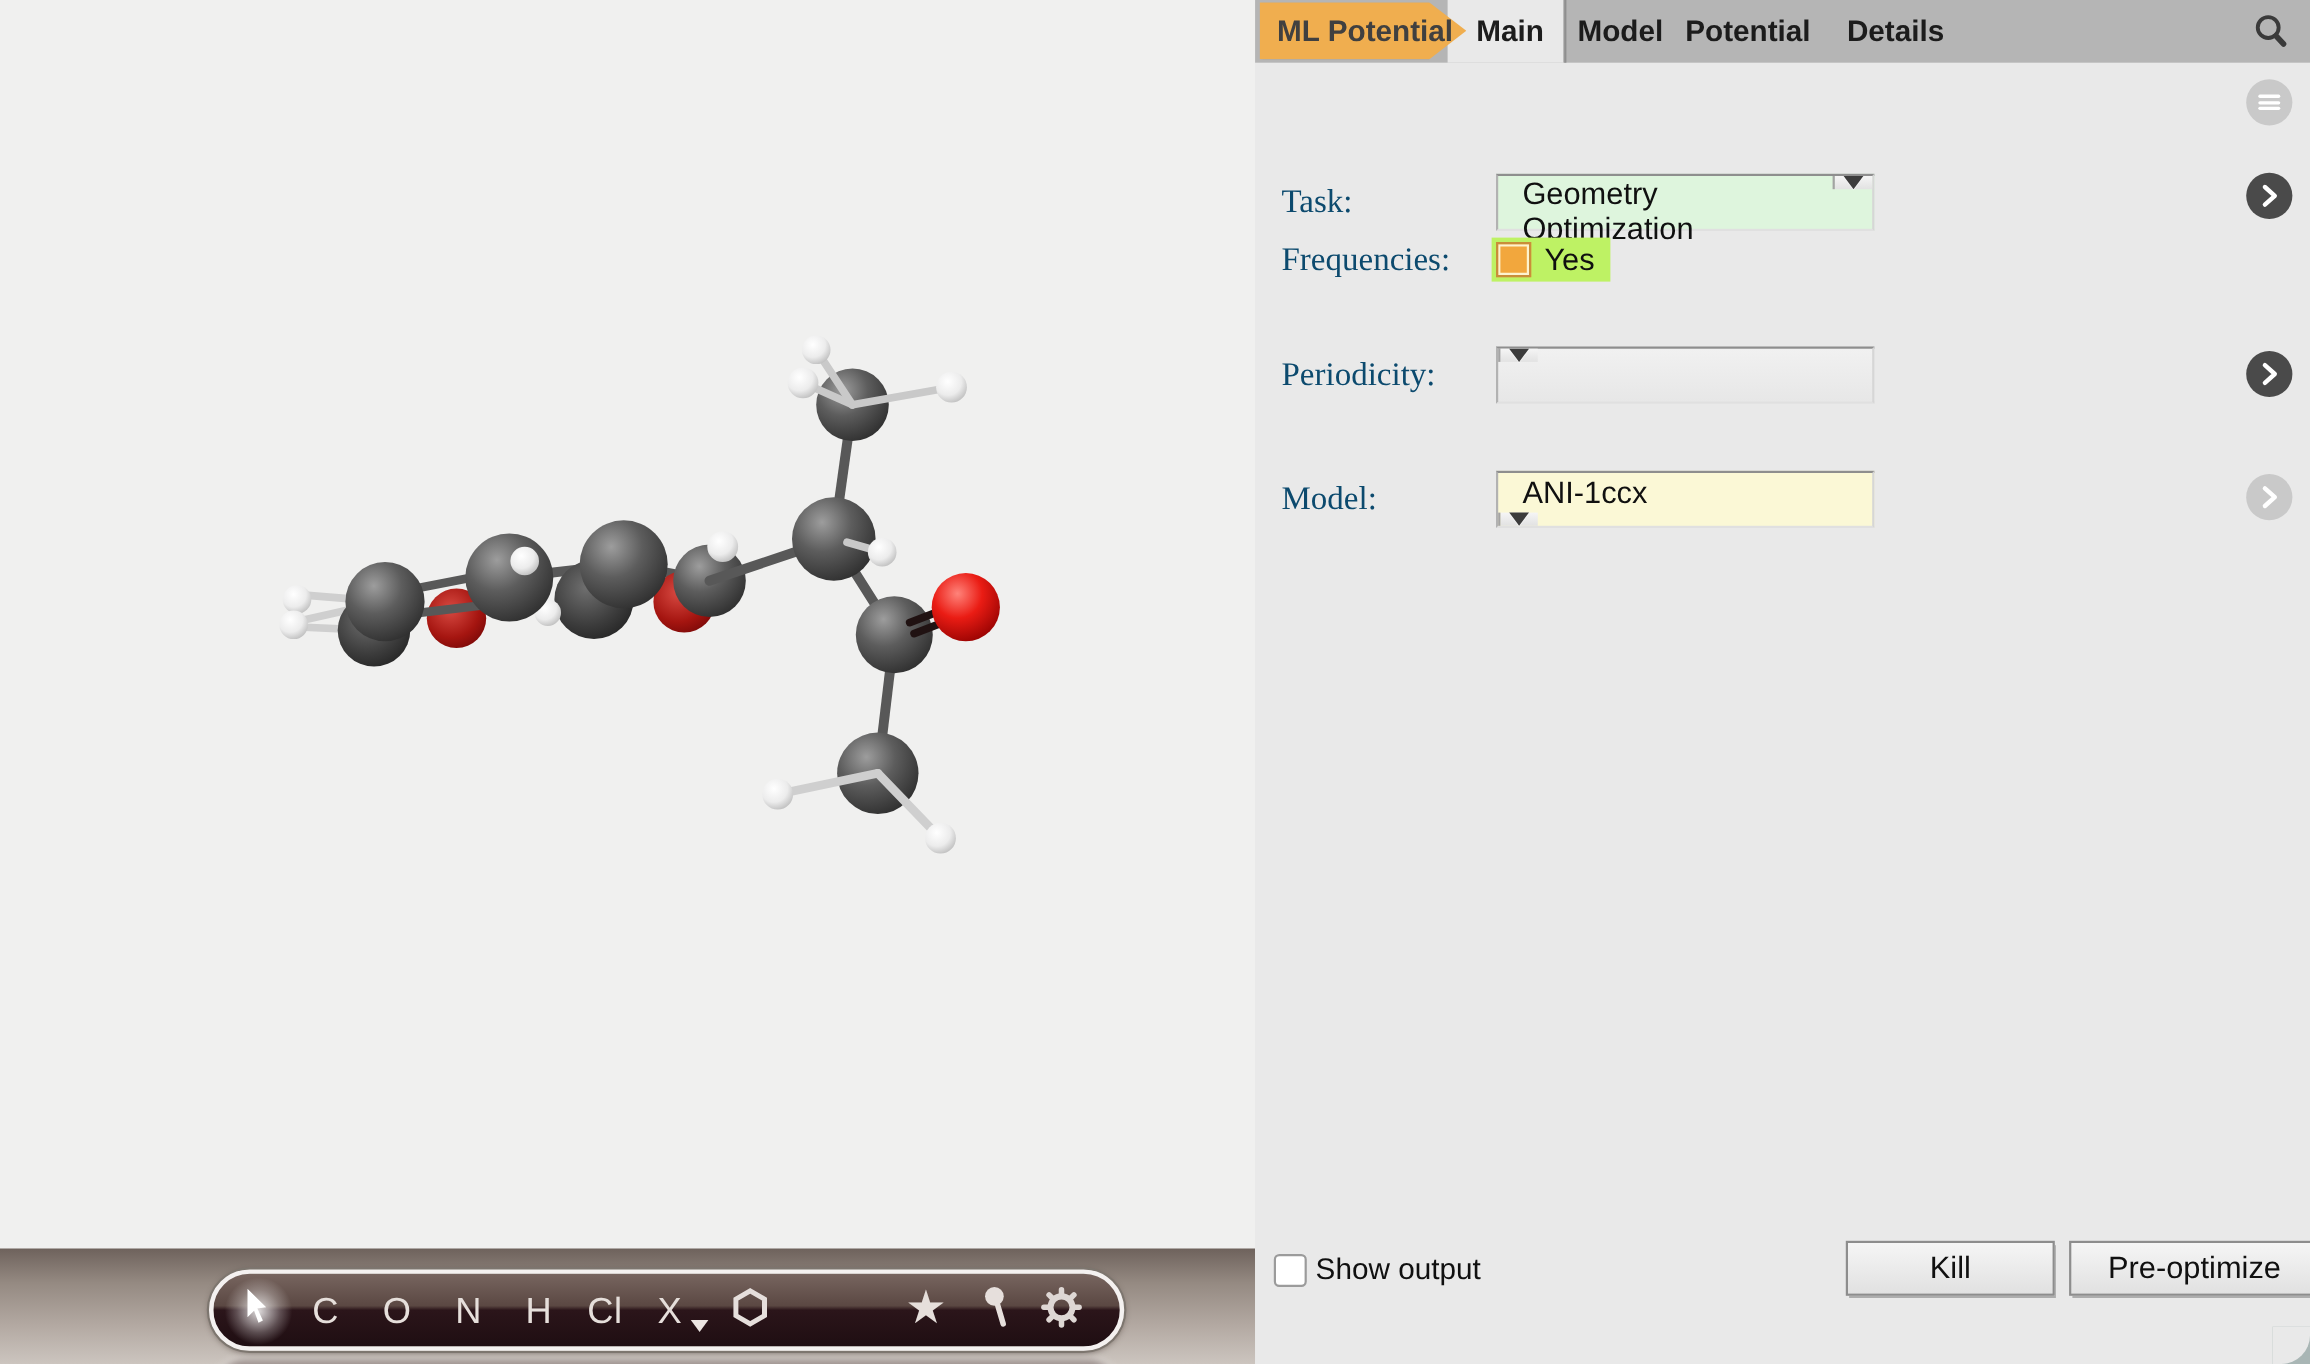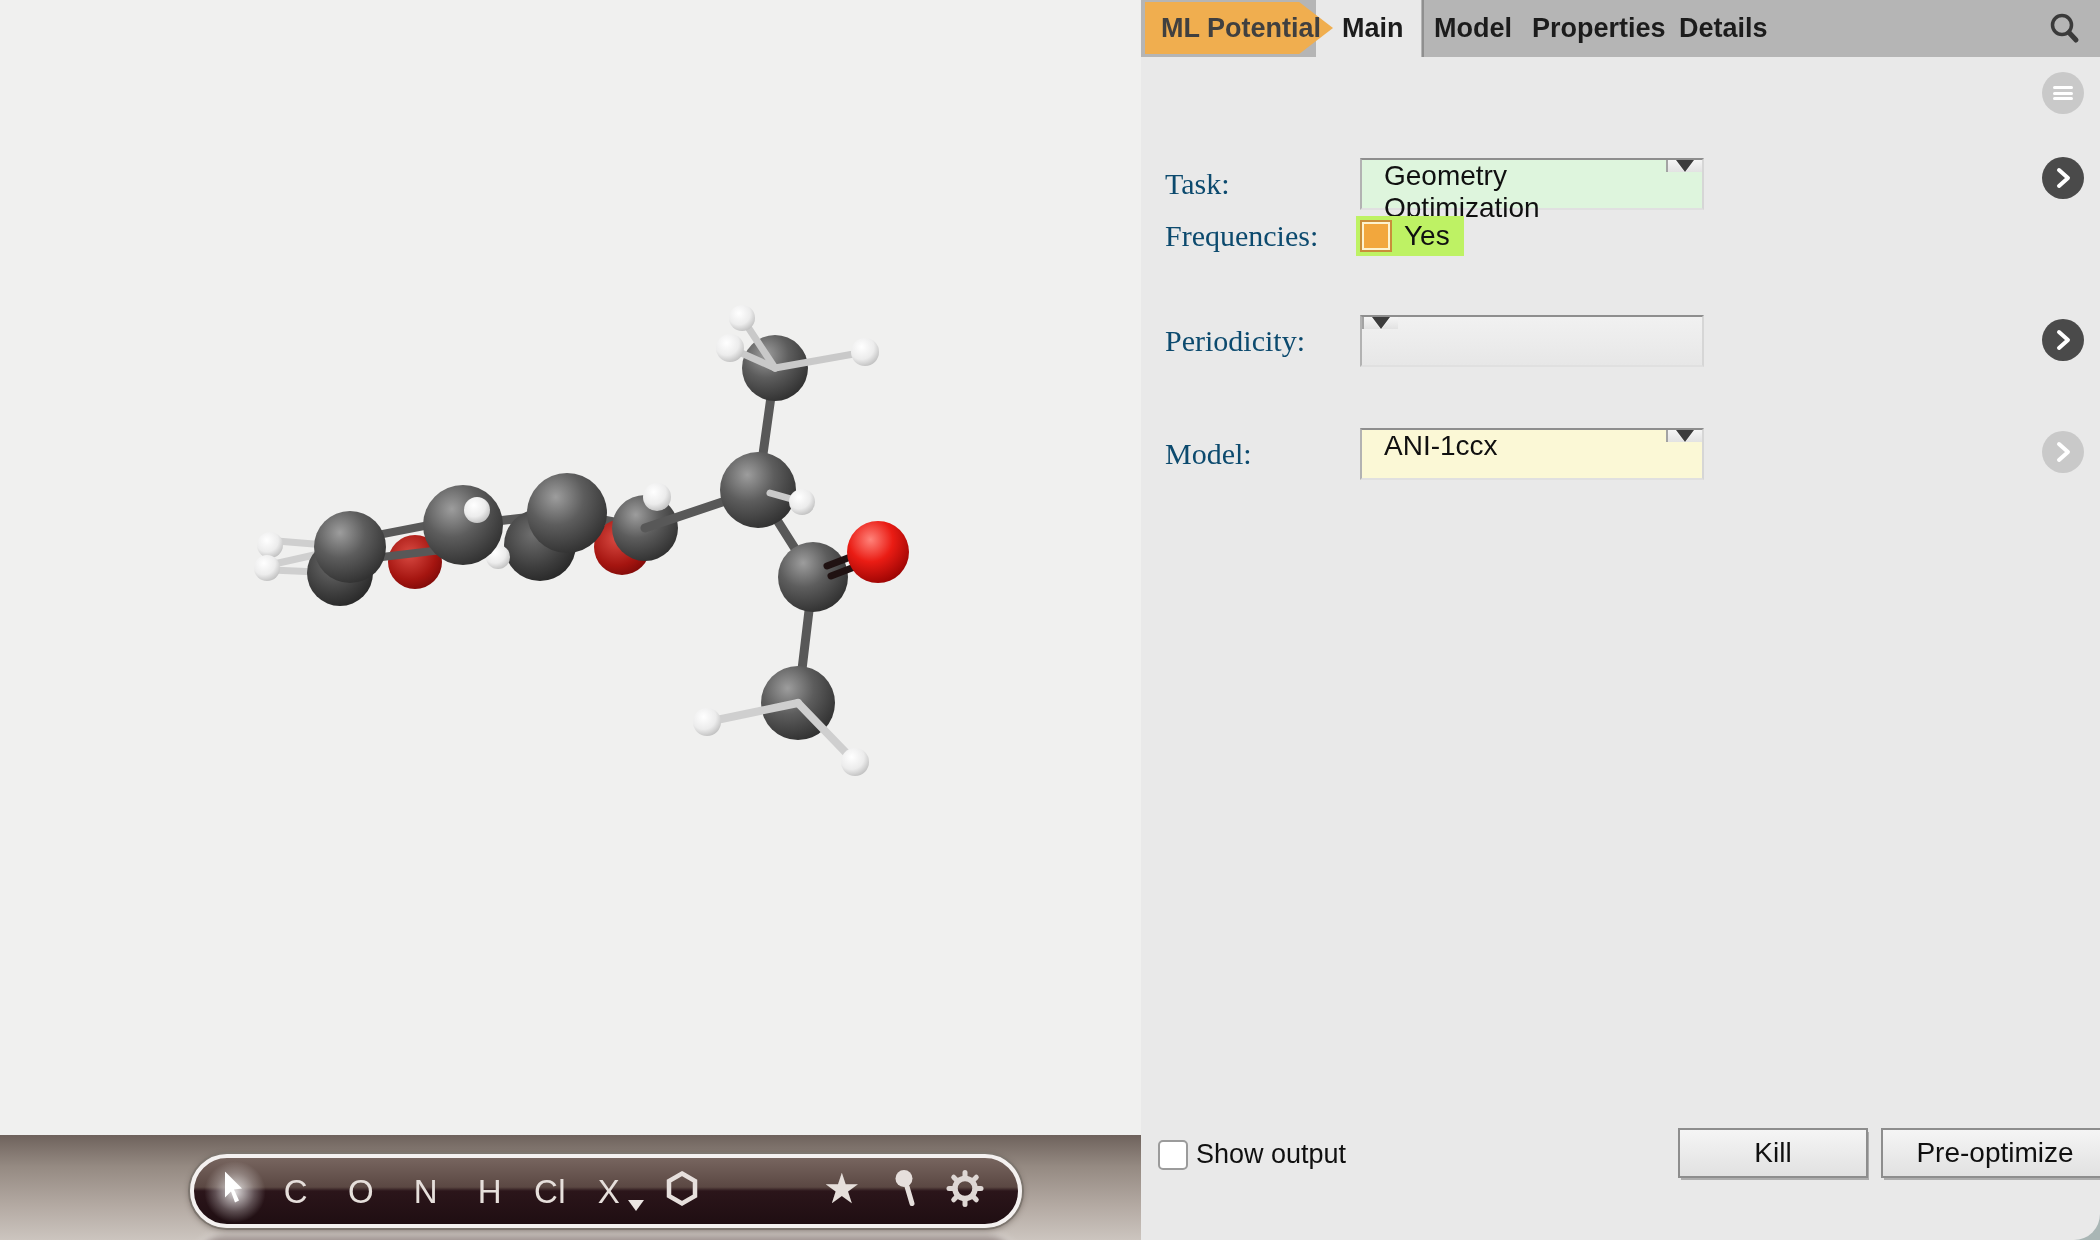--- a/index.html
+++ b/index.html
@@ -275,21 +275,21 @@
   <div class="panel">
 
     <div class="tabbar">
       <div class="tab-main"></div>
       <div class="tab-divider"></div>
       <div class="plugin-tab">
         <span>ML Potential</span>
       </div>
       <div class="tab-label" style="left:201px;">Main</div>
       <div class="tab-label" style="left:293px;">Model</div>
-      <div class="tab-label" style="left:391px;">Properties</div>
+      <div class="tab-label" style="left:391px;">Potential</div>
       <div class="tab-label" style="left:538px;">Details</div>
       <div class="search-btn">
         <svg width="36" height="36" viewBox="0 0 36 36">
           <circle cx="15" cy="14" r="9.5" fill="none" stroke="#3a3a3a" stroke-width="3.5"></circle>
           <line x1="22" y1="21.5" x2="29" y2="29" stroke="#3a3a3a" stroke-width="5" stroke-linecap="round"></line>
         </svg>
       </div>
     </div>
 
     <div class="circ light" style="top:72px;">
@@ -330,21 +330,21 @@
     </div>
 
     <div class="field-label" style="top:341px;">Periodicity:</div>
     <div class="dropdown dd-gray" style="top:315px;">
       <div class="dd-btn">
         <div class="dd-arrow"></div>
       </div>
     </div>
 
     <div class="field-label" style="top:454px;">Model:</div>
-    <div class="dropdown dd-yellow" style="top:428px;">
+    <div class="dropdown dd-yellow" style="top:428px;flex-direction:column;">
       <div class="dd-text">ANI-1ccx</div>
       <div class="dd-btn">
         <div class="dd-arrow"></div>
       </div>
     </div>
 
     <div class="checkbox-plain"></div>
     <div class="footer-label">Show output</div>
     <div class="btn btn-kill">Kill</div>
     <div class="btn btn-preopt">Pre-optimize</div>

